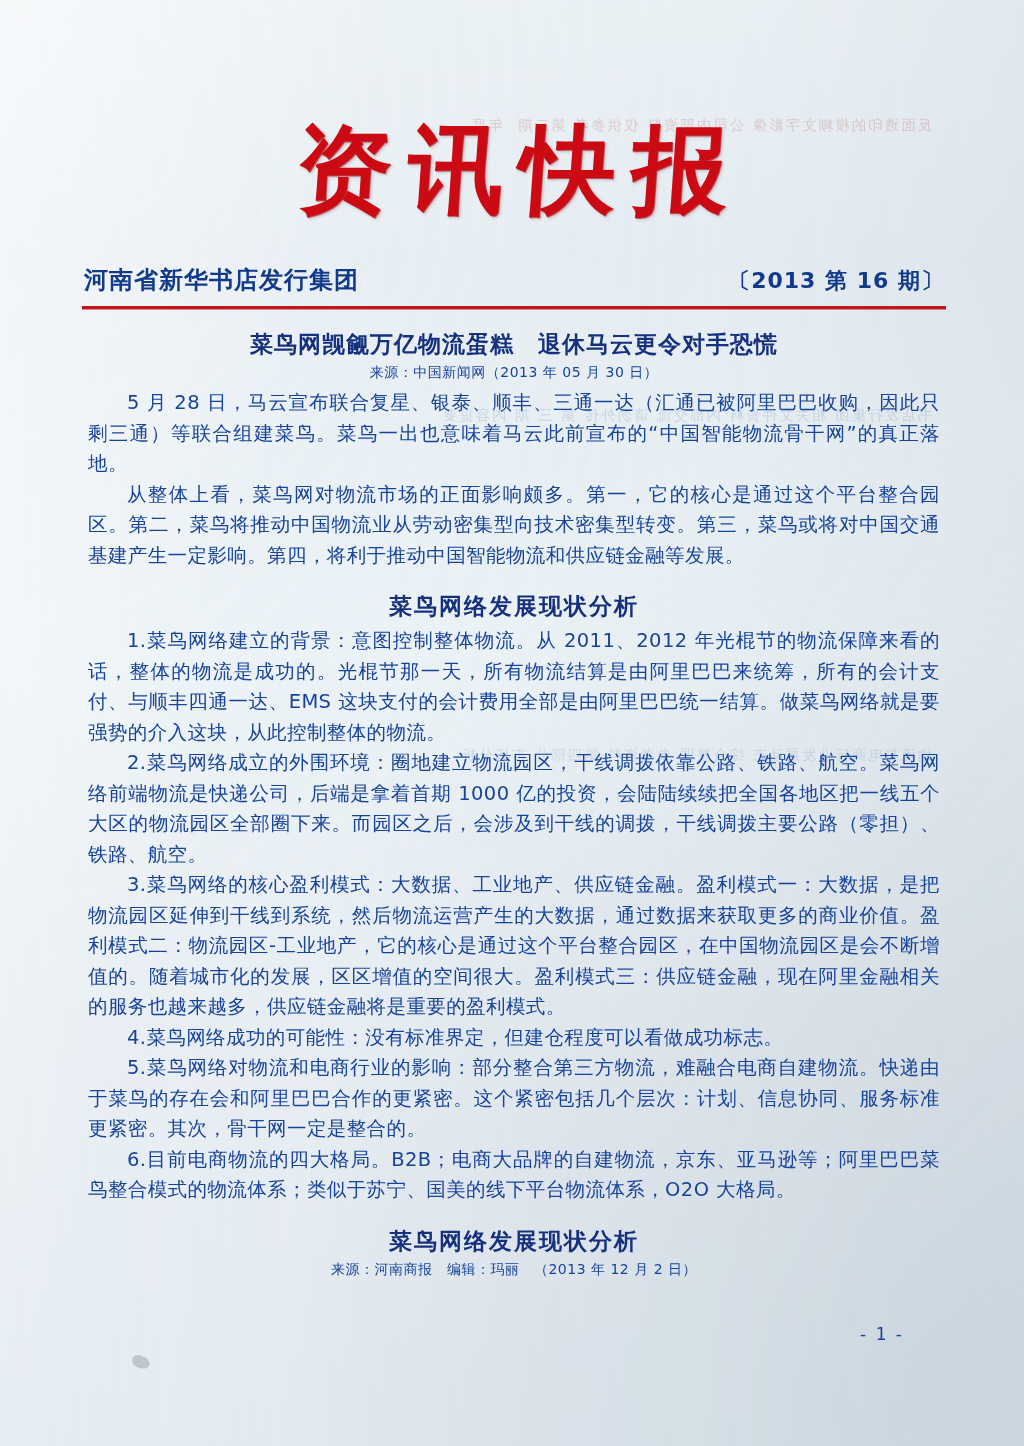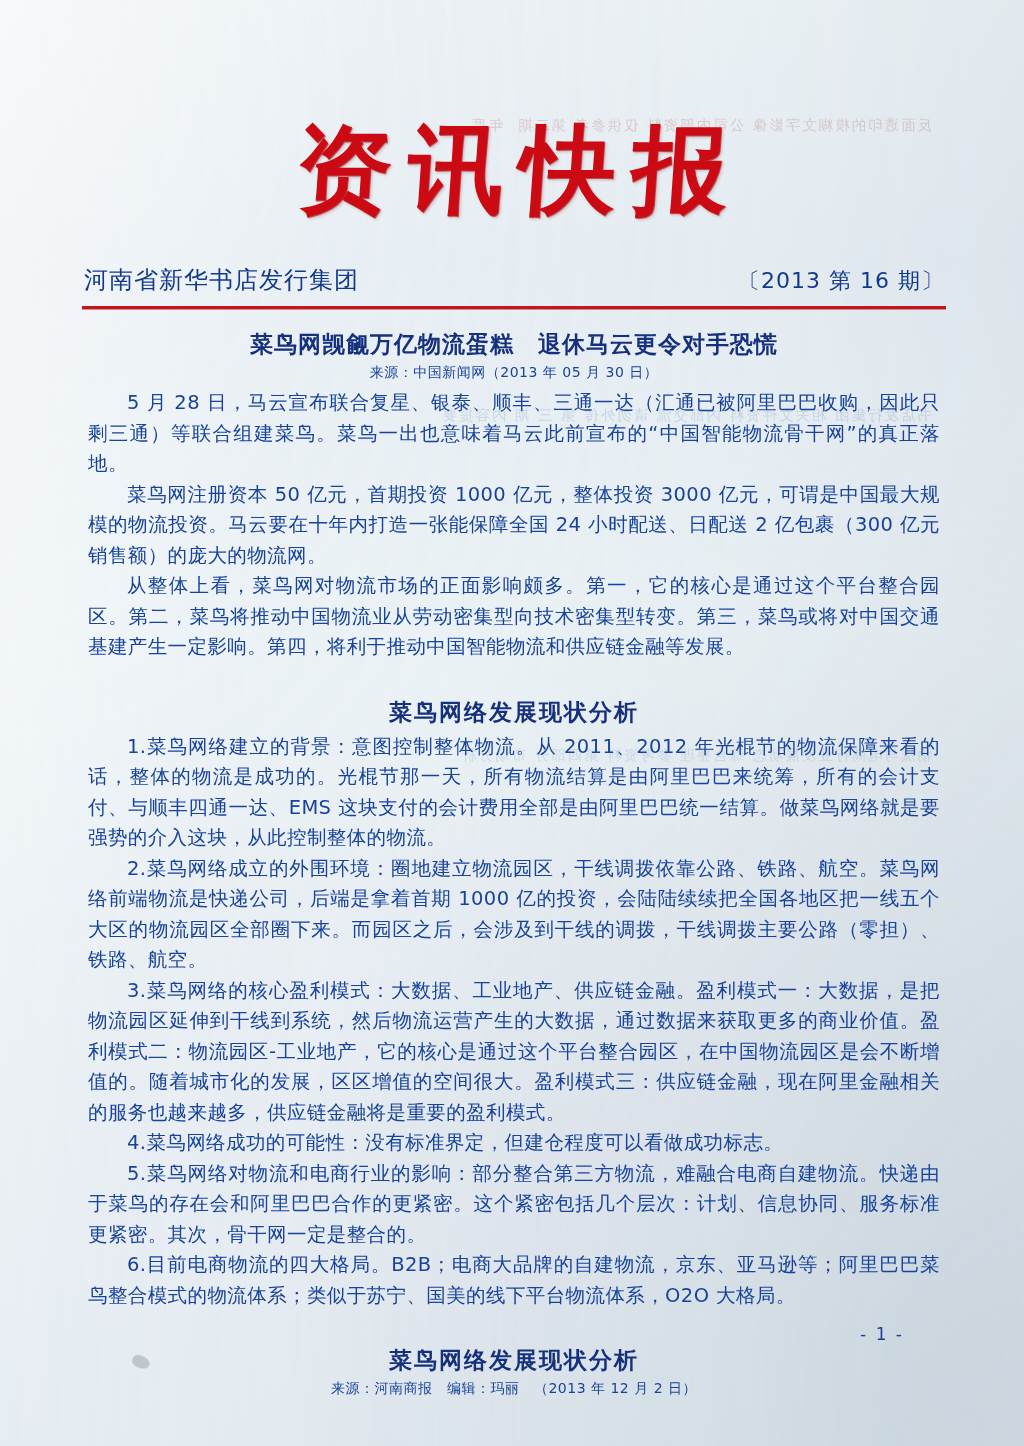--- a/index.html
+++ b/index.html
@@ -95,28 +95,28 @@
     position: relative;
     z-index: 2;
     margin: 46px 18px 0 22px;
     display: flex;
     align-items: flex-end;
     justify-content: space-between;
   }
   .headerbar .org {
     color: #123a8a;
     font-size: 24px;
-    font-weight: normal;
+    font-weight: bold;
     letter-spacing: 1px;
     font-family: "DejaVu Sans", sans-serif;
   }
   .headerbar .issue {
     color: #123a8a;
     font-size: 22px;
-    font-weight: normal;
+    font-weight: bold;
     letter-spacing: 1px;
     font-family: "DejaVu Sans", sans-serif;
   }
   .rule {
     position: relative;
     z-index: 2;
     margin: 10px 16px 0 20px;
     height: 3px;
     background: #c3161c;
     box-shadow: 0 1px 0 rgba(180,20,25,0.45);
@@ -128,21 +128,21 @@
     z-index: 2;
     margin: 20px 22px 0 26px;
     color: #17439b;
   }
   .art-title {
     text-align: center;
     font-weight: bold;
     font-size: 23px;
     letter-spacing: 1px;
     color: #15317e;
-    margin: 14px 0 4px 0;
+    margin: 0 0 4px 0;
     font-family: "DejaVu Sans", sans-serif;
   }
   .art-title.spaced {
     letter-spacing: 2px;
   }
   .art-src {
     text-align: center;
     font-size: 14px;
     color: #17439b;
     margin: 2px 0 6px 0;
@@ -200,21 +200,20 @@
       <div class="org">河南省新华书店发行集团</div>
       <div class="issue">〔2013 第 16 期〕</div>
     </div>
     <div class="rule"></div>
 
     <div class="content">
 
       <div class="art-title">菜鸟网觊觎万亿物流蛋糕　退休马云更令对手恐慌</div>
       <div class="art-src">来源：中国新闻网（2013 年 05 月 30 日）</div>
       <p class="para">5 月 28 日，马云宣布联合复星、银泰、顺丰、三通一达（汇通已被阿里巴巴收购，因此只剩三通）等联合组建菜鸟。菜鸟一出也意味着马云此前宣布的“中国智能物流骨干网”的真正落地。</p>
-      <p class="para">菜鸟网注册资本 50 亿元，首期投资 1000 亿元，整体投资 3000 亿元，可谓是中国最大规模的物流投资。马云要在十年内打造一张能保障全国 24 小时配送、日配送 2 亿包裹（300 亿元销售额）的庞大的物流网。</p>
       <p class="para">从整体上看，菜鸟网对物流市场的正面影响颇多。第一，它的核心是通过这个平台整合园区。第二，菜鸟将推动中国物流业从劳动密集型向技术密集型转变。第三，菜鸟或将对中国交通基建产生一定影响。第四，将利于推动中国智能物流和供应链金融等发展。</p>
 
       <div class="gap-md"></div>
 
       <div class="art-title spaced">菜鸟网络发展现状分析</div>
       <p class="para">1.菜鸟网络建立的背景：意图控制整体物流。从 2011、2012 年光棍节的物流保障来看的话，整体的物流是成功的。光棍节那一天，所有物流结算是由阿里巴巴来统筹，所有的会计支付、与顺丰四通一达、EMS 这块支付的会计费用全部是由阿里巴巴统一结算。做菜鸟网络就是要强势的介入这块，从此控制整体的物流。</p>
       <p class="para">2.菜鸟网络成立的外围环境：圈地建立物流园区，干线调拨依靠公路、铁路、航空。菜鸟网络前端物流是快递公司，后端是拿着首期 1000 亿的投资，会陆陆续续把全国各地区把一线五个大区的物流园区全部圈下来。而园区之后，会涉及到干线的调拨，干线调拨主要公路（零担）、铁路、航空。</p>
       <p class="para">3.菜鸟网络的核心盈利模式：大数据、工业地产、供应链金融。盈利模式一：大数据，是把物流园区延伸到干线到系统，然后物流运营产生的大数据，通过数据来获取更多的商业价值。盈利模式二：物流园区-工业地产，它的核心是通过这个平台整合园区，在中国物流园区是会不断增值的。随着城市化的发展，区区增值的空间很大。盈利模式三：供应链金融，现在阿里金融相关的服务也越来越多，供应链金融将是重要的盈利模式。</p>
       <p class="para">4.菜鸟网络成功的可能性：没有标准界定，但建仓程度可以看做成功标志。</p>
       <p class="para">5.菜鸟网络对物流和电商行业的影响：部分整合第三方物流，难融合电商自建物流。快递由于菜鸟的存在会和阿里巴巴合作的更紧密。这个紧密包括几个层次：计划、信息协同、服务标准更紧密。其次，骨干网一定是整合的。</p>

